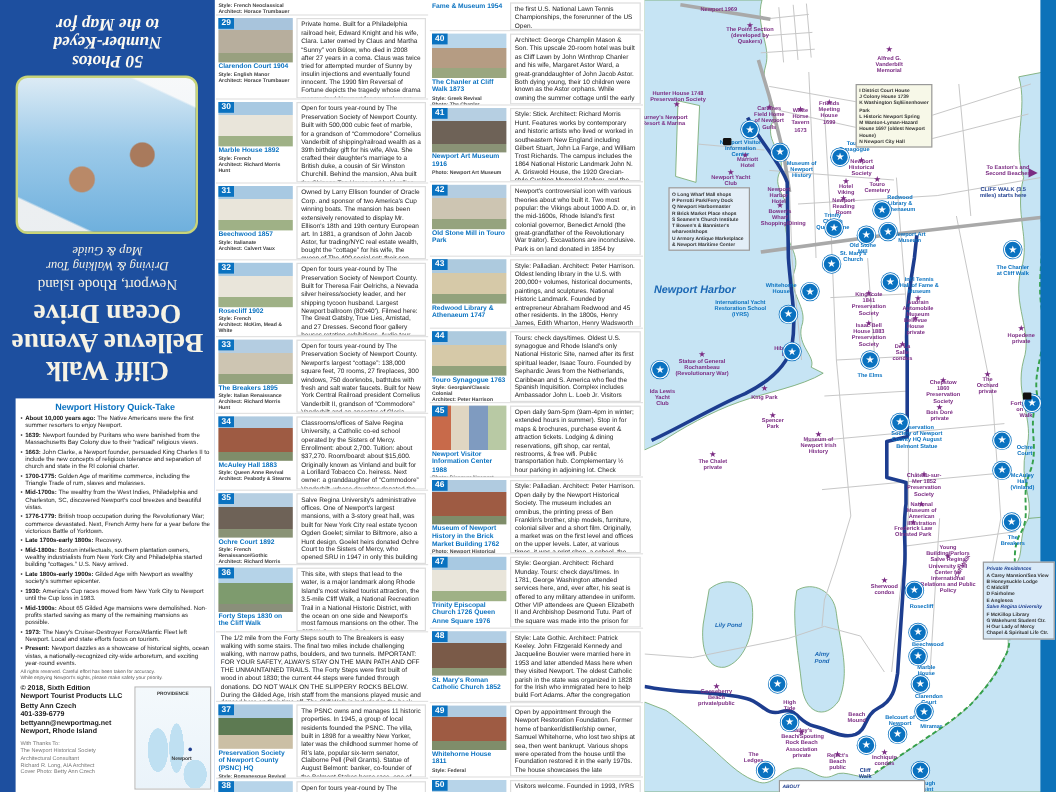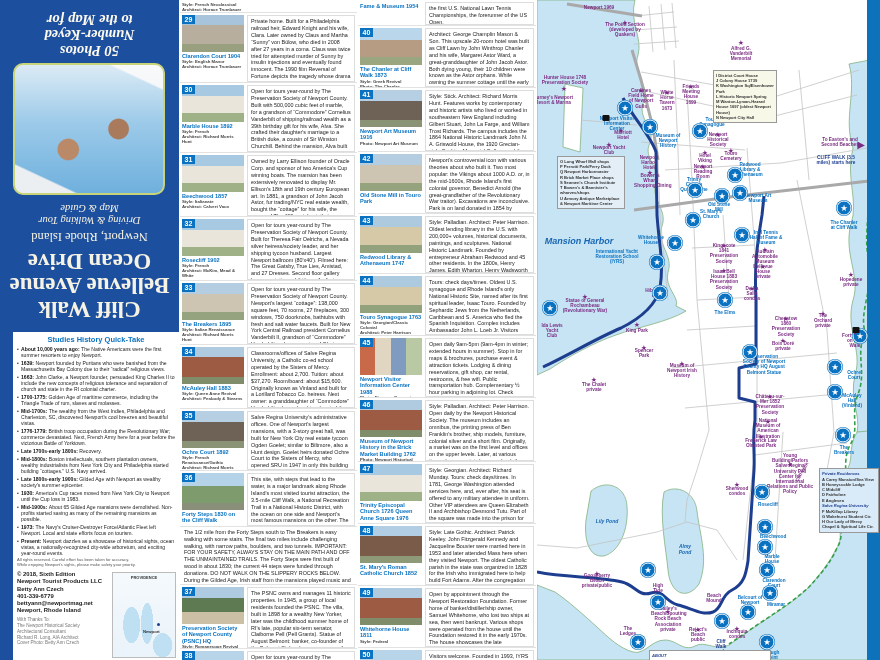--- a/index.html
+++ b/index.html
@@ -121,21 +121,21 @@
         </div>
       <div class="cv-photo"></div>
       <div class="cv-note" id="cv-note">
           <div>50 Photos</div>
           <div>Number-Keyed</div>
           <div>to the Map for</div>
         </div>
     </div>
 
     <div id="history">
-      <h3>Studies History Quick-Take</h3>
+      <h3>Newport History Quick-Take</h3>
       <div id="hbullets">
           <div class="hb"><b>About 10,000 years ago: </b>The Native Americans were the first summer resorters to enjoy Newport.</div>
           <div class="hb"><b>1639: </b>Newport founded by Puritans who were banished from the Massachusetts Bay Colony due to their “radical” religious views.</div>
           <div class="hb"><b>1663: </b>John Clarke, a Newport founder, persuaded King Charles II to include the new concepts of religious tolerance and separation of church and state in the RI colonial charter.</div>
           <div class="hb"><b>1700-1775: </b>Golden Age of maritime commerce, including the Triangle Trade of rum, slaves and molasses.</div>
           <div class="hb"><b>Mid-1700s: </b>The wealthy from the West Indies, Philadelphia and Charleston, SC, discovered Newport's cool breezes and beautiful vistas.</div>
           <div class="hb"><b>1776-1779: </b>British troop occupation during the Revolutionary War; commerce devastated. Next, French Army here for a year before the victorious Battle of Yorktown.</div>
           <div class="hb"><b>Late 1700s-early 1800s: </b>Recovery.</div>
           <div class="hb"><b>Mid-1800s: </b>Boston intellectuals, southern plantation owners, wealthy industrialists from New York City and Philadelphia started building “cottages.” U.S. Navy arrived.</div>
           <div class="hb"><b>Late 1800s-early 1900s: </b>Gilded Age with Newport as wealthy society's summer epicenter.</div>
@@ -453,21 +453,21 @@
         <div class="mlab c-p" style="left: 112px; top: 163px; width: 28px;">Newport Harbor Hotel</div>
         <div class="mlab c-p" style="left: 113px; top: 181px; width: 32px;">Bowen's Wharf Shopping/Dining</div>
         <div class="mlab c-p" style="left: 166px; top: 172px; width: 28px;">Newport Reading Room</div>
         <div class="mlab c-b" style="left: 157px; top: 187px; width: 30px;">Trinity Church Queen Anne Sq</div>
         <div class="mlab c-b" style="left: 213px; top: 170px; width: 38px;">Redwood Library &amp; Athenaeum</div>
         <div class="mlab c-b" style="left: 221px; top: 198px; width: 30px;">Newport Art Museum</div>
         <div class="mlab c-b" style="left: 182px; top: 207px; width: 30px;">Old Stone Mill</div>
         <div class="mlab c-p" style="left: 303px; top: 142px; width: 40px;">To Easton's and Second Beaches</div>
         <div class="mlab c-n" style="left: 299px; top: 160px; width: 48px;">CLIFF WALK (3.5 miles) starts here</div>
         <div class="mlab c-b" style="left: 307px; top: 225px; width: 30px;">The Chanler at Cliff Walk</div>
-        <div class="mlab c-w" style="left: 42px; top: 242px; width: 70px;">Mansion Harbor</div>
+        <div class="mlab c-w" style="left: 42px; top: 242px; width: 70px;">Newport Harbor</div>
         <div class="mlab c-b" style="left: 80px; top: 257px; width: 46px;">International Yacht Restoration School (IYRS)</div>
         <div class="mlab c-b" style="left: 114px; top: 240px; width: 28px;">Whitehorne House</div>
         <div class="mlab c-b" style="left: 174px; top: 214px; width: 32px;">St. Mary's Church</div>
         <div class="mlab c-b" style="left: 229px; top: 238px; width: 34px;">Int'l Tennis Hall of Fame &amp; Museum</div>
         <div class="mlab c-p" style="left: 228px; top: 257px; width: 32px;">Audrain Automobile Museum</div>
         <div class="mlab c-p" style="left: 187px; top: 253px; width: 30px;">Kingscote 1841 Preservation Society</div>
         <div class="mlab c-p" style="left: 187px; top: 279px; width: 30px;">Isaac Bell House 1883 Preservation Society</div>
         <div class="mlab c-p" style="left: 226px; top: 272px; width: 26px;">Bellevue House private</div>
         <div class="mlab c-p" style="left: 215px; top: 294px; width: 24px;">De La Salle condos</div>
         <div class="mlab c-b" style="left: 188px; top: 313px; width: 24px;">The Elms</div>

